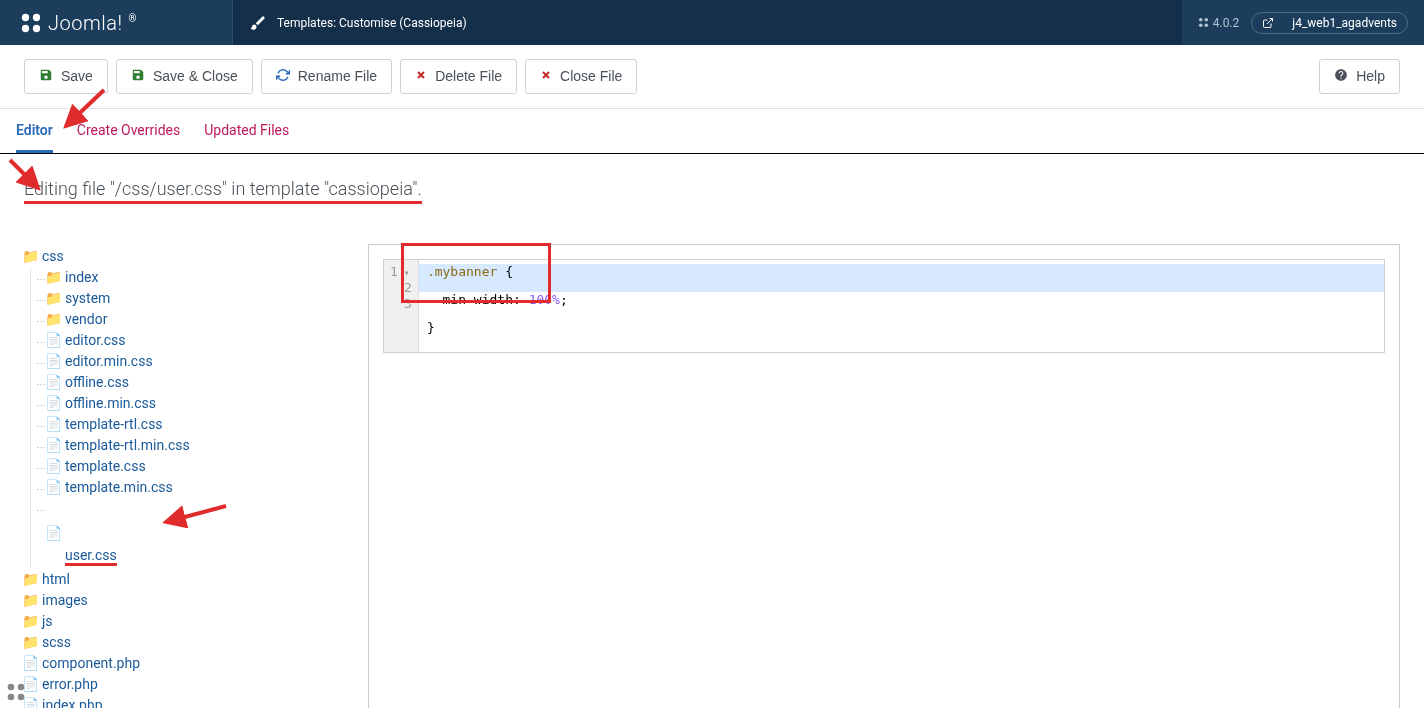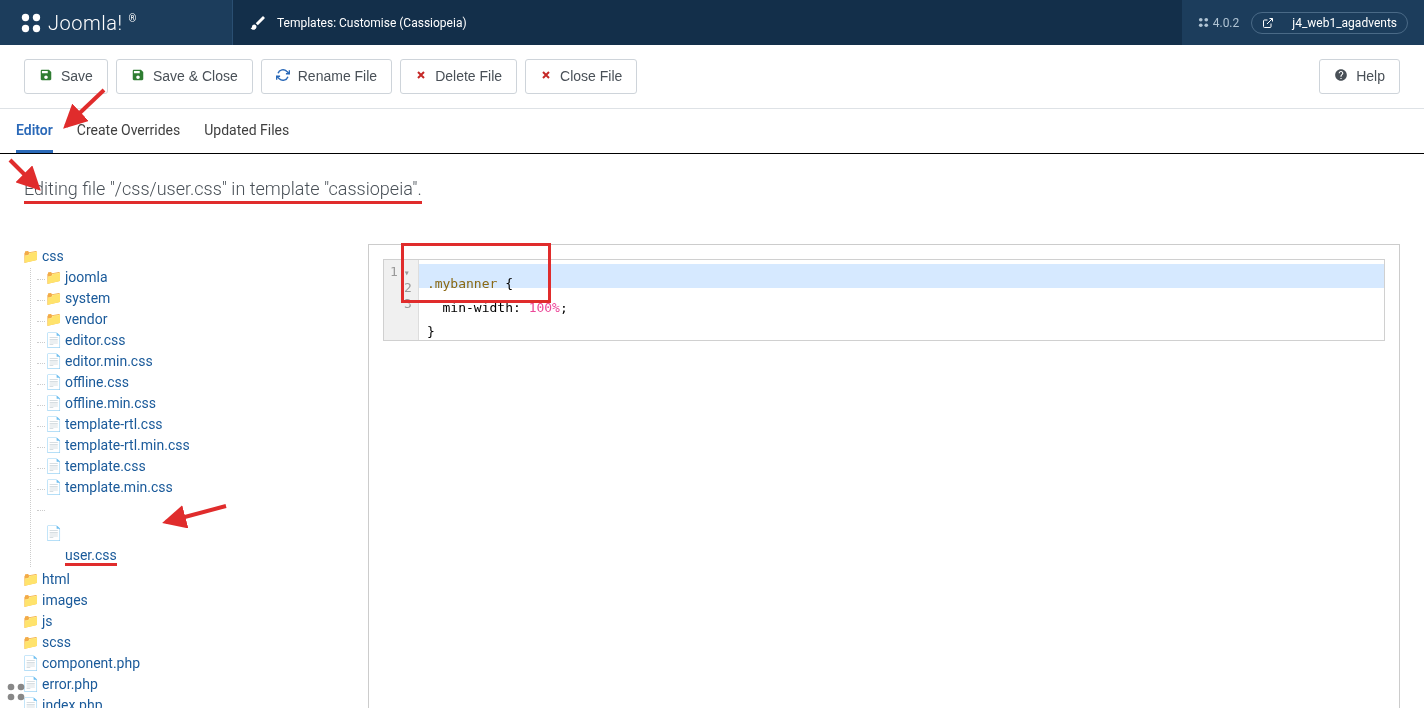--- a/index.html
+++ b/index.html
@@ -21,21 +21,21 @@
 
 .toolbar { background: #fff; border-bottom: 1px solid #dee2e6; padding: 14px 24px; display: flex; justify-content: space-between; }
 .toolbar-left, .toolbar-right { display: flex; gap: 8px; }
 .btn { background: #fff; border: 1px solid #ced4da; border-radius: 3px; padding: 8px 14px; font-size: 14px; color: #495057; display: flex; align-items: flex-start; gap: 8px; cursor: pointer; }
 .icon-save { color: #2f7d32; }
 .icon-sync { color: #2a69b8; }
 .icon-times { color: #c52827; }
 .icon-question { color: #495057; }
 
 .tabs { background: #fff; border-bottom: 1px solid #000000; padding: 0 16px; display: flex; gap: 24px; }
-.tab { padding: 13px 0 12px 0; color: #404040; cursor: pointer; border-bottom: 3px solid transparent; font-size: 14px; }
+.tab { padding: 13px 0 12px 0; color: #be185d; cursor: pointer; border-bottom: 3px solid transparent; font-size: 14px; }
 .tab.active { color: #2a69b8; border-bottom-color: #2a69b8; font-weight: 600; }
 
 .content { padding: 24px 24px; display: flex; flex-direction: column; }
 .editing-title { font-size: 18px; font-weight: 300; color: #495057; margin-bottom: 20px; }
 .underline-red { border-bottom: 3px solid #e02c2c; padding-bottom: 2px; display: inline-block; }
 
 .main-grid { display: flex; gap: 24px; }
 .file-tree { width: 320px; }
 .tree-root { list-style: none; }
 .tree-root ul { list-style: none; padding-left: 16px; }
@@ -46,26 +46,26 @@
 .user-css-underline { border-bottom: 3px solid #e02c2c; margin-top: 47px; }
 .tree-children { border-left: 1px dotted #ccc; margin-left: 6px; padding-left: 10px; }
 .tree-children li { position: relative; }
 .tree-children li::before { content: ""; position: absolute; left: -10px; top: 11px; width: 8px; border-top: 1px dotted #ccc; }
 
 .editor-pane { flex: 1; border: 1px solid #ccc; padding: 14px; min-height: 340px; }
 .code-editor { display: flex; border: 1px solid #d0d0d0; font-family: "Consolas", "Monaco", monospace; font-size: 13px; }
 .gutter { background: #f0f0f0; padding: 4px 6px; text-align: right; color: #999; border-right: 1px solid #ddd; user-select: none; min-width: 30px; }
 .gutter-line { height: 16px; line-height: 16px; }
 .code-body { flex: 1; padding: 4px 0; position: relative; }
-.code-line { height: 16px; line-height: 16px; padding: 12px 8px; white-space: pre; }
+.code-line { height: 28px; line-height: 16px; padding: 0 8px; white-space: pre; }
 .highlight-line { background: #d6e9ff; }
 .tok-sel { color: #8b6914; }
 .tok-brace { color: #000; }
 .tok-prop { color: #000; }
-.tok-val { color: #ec4899; }
+.tok-val { color: #8b5cf6; }
 .tok-punc { color: #000; }
 .collapse-marker { color: #999; font-size: 10px; padding-right: 2px; }
 
 .red-box { position: absolute; border: 3px solid #e02c2c; pointer-events: none; }
 .red-arrow { position: absolute; pointer-events: none; z-index: 10; }
 
 .footer-logo { position: fixed; bottom: 6px; left: 6px; width: 20px; height: 20px; }
 </style>
 </head>
 <body>
@@ -181,21 +181,21 @@
       <ul class="tree-root">
         <li>
           <span class="tree-item">
               <span class="folder-icon">📁</span>
               <span class="tree-text">css</span>
             </span>
           <ul class="tree-children">
             <li>
                 <span class="tree-item">
                   <span class="folder-icon">📁</span>
-                  <span class="tree-text">joomla</span>
+                  <span class="tree-text">index</span>
                 </span>
               </li>
             <li>
                 <span class="tree-item">
                   <span class="folder-icon">📁</span>
                   <span class="tree-text">system</span>
                 </span>
               </li>
             <li>
                 <span class="tree-item">

